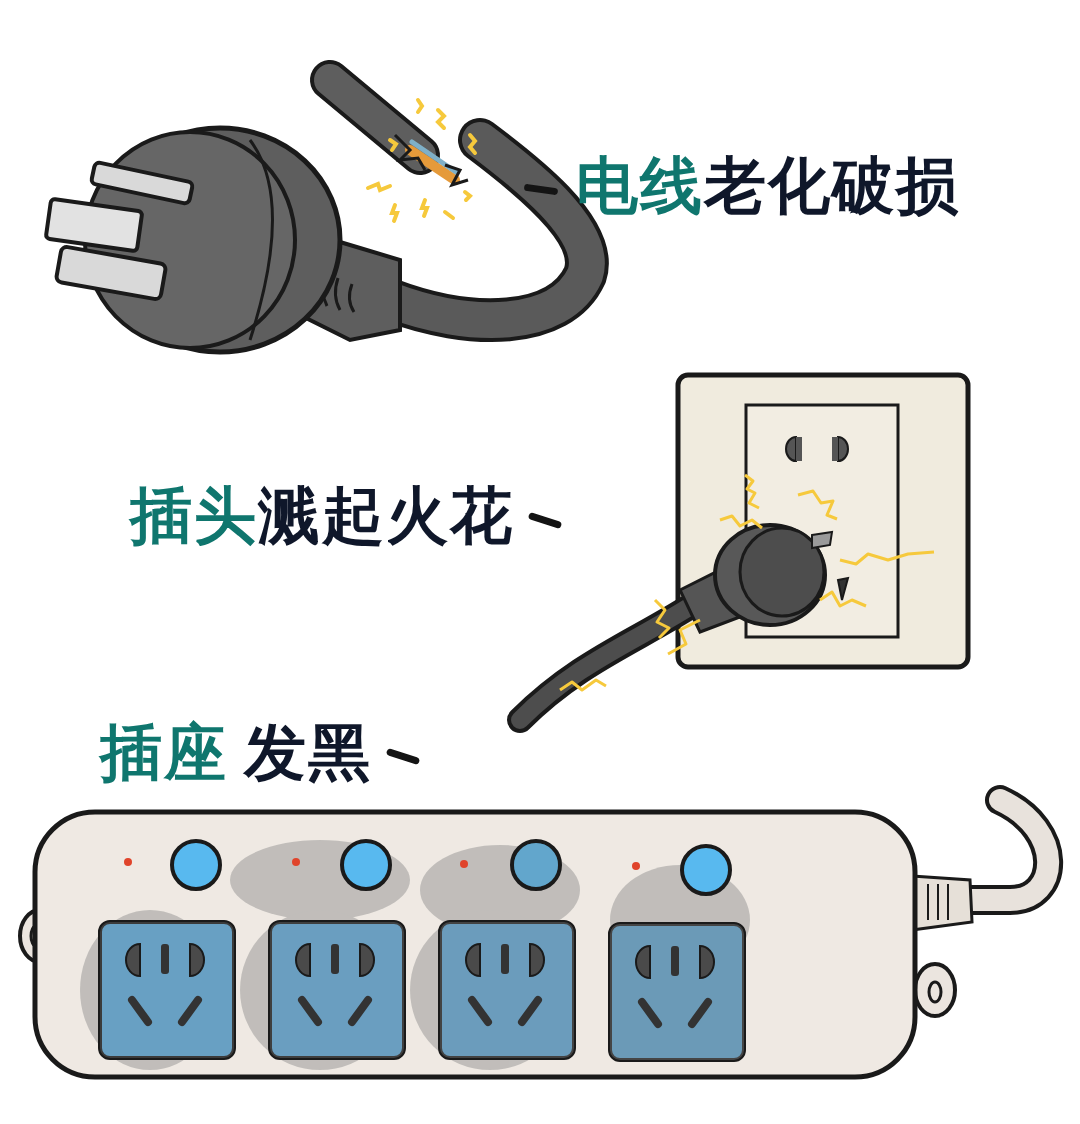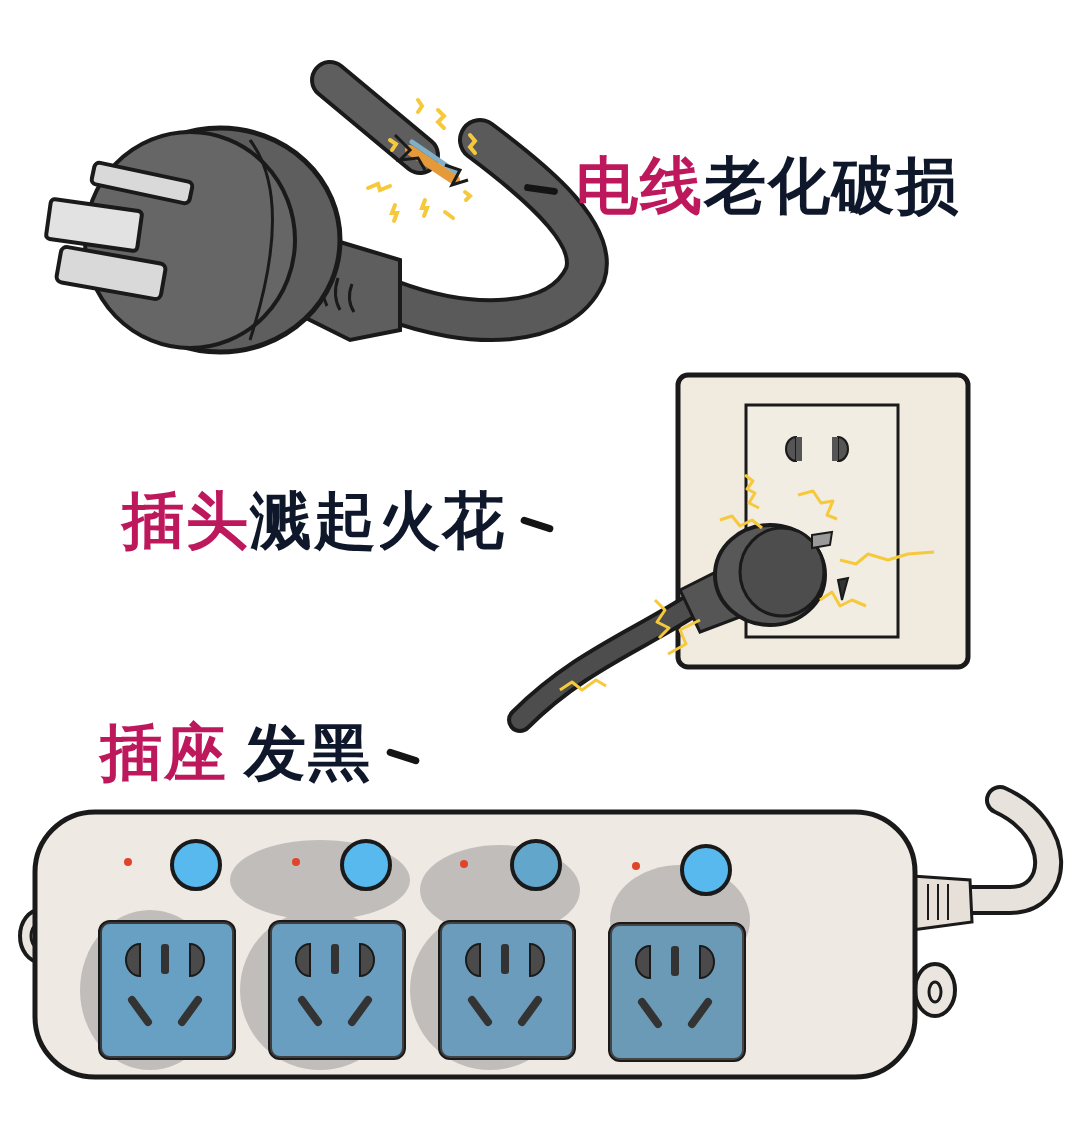--- a/index.html
+++ b/index.html
@@ -7,21 +7,21 @@
     .art { position: absolute; left: 0; top: 0; }
     .label {
       position: absolute;
       font-family: "DejaVu Sans", sans-serif;
       font-size: 62px;
       font-weight: bold;
       letter-spacing: 2px;
       white-space: nowrap;
       line-height: 1;
     }
-    .label .black { color: #be185d; }
+    .label .black { color: #0f766e; }
     .label .orange { color: #0f172a; }
     .dash { display: inline-block; width: 34px; height: 7px; background: #141414; border-radius: 4px; vertical-align: middle; }
     .dash.lead { margin-right: 18px; transform: rotate(8deg); }
     .dash.trail { margin-left: 14px; transform: rotate(18deg); }
   </style>
 </head>
 <body>
 
 <svg class="art" width="1080" height="1124" viewBox="0 0 1080 1124" xmlns="http://www.w3.org/2000/svg">
 
@@ -164,19 +164,19 @@
       <path d="M 642 1002 l 16 22" stroke="#333" stroke-width="8" stroke-linecap="round"></path>
       <path d="M 708 1002 l -16 22" stroke="#333" stroke-width="8" stroke-linecap="round"></path>
     </g>
   </g>
 </svg>
 
 <div class="label" style="left:524px; top:155px;">
   <span class="dash lead"></span><span class="black">电线</span><span class="orange">老化破损</span>
 </div>
 
-<div class="label" style="left:122px; top:490px;">
+<div class="label" style="left:130px; top:490px;font-family:Liberation Mono, monospace;">
   <span class="black">插头</span><span class="orange">溅起火花</span><span class="dash trail"></span>
 </div>
 
 <div class="label" style="left:100px; top:722px;">
   <span class="black">插座</span><span class="orange" style="margin-left:16px;">发黑</span><span class="dash trail"></span>
 </div>
 
 </body></html>

